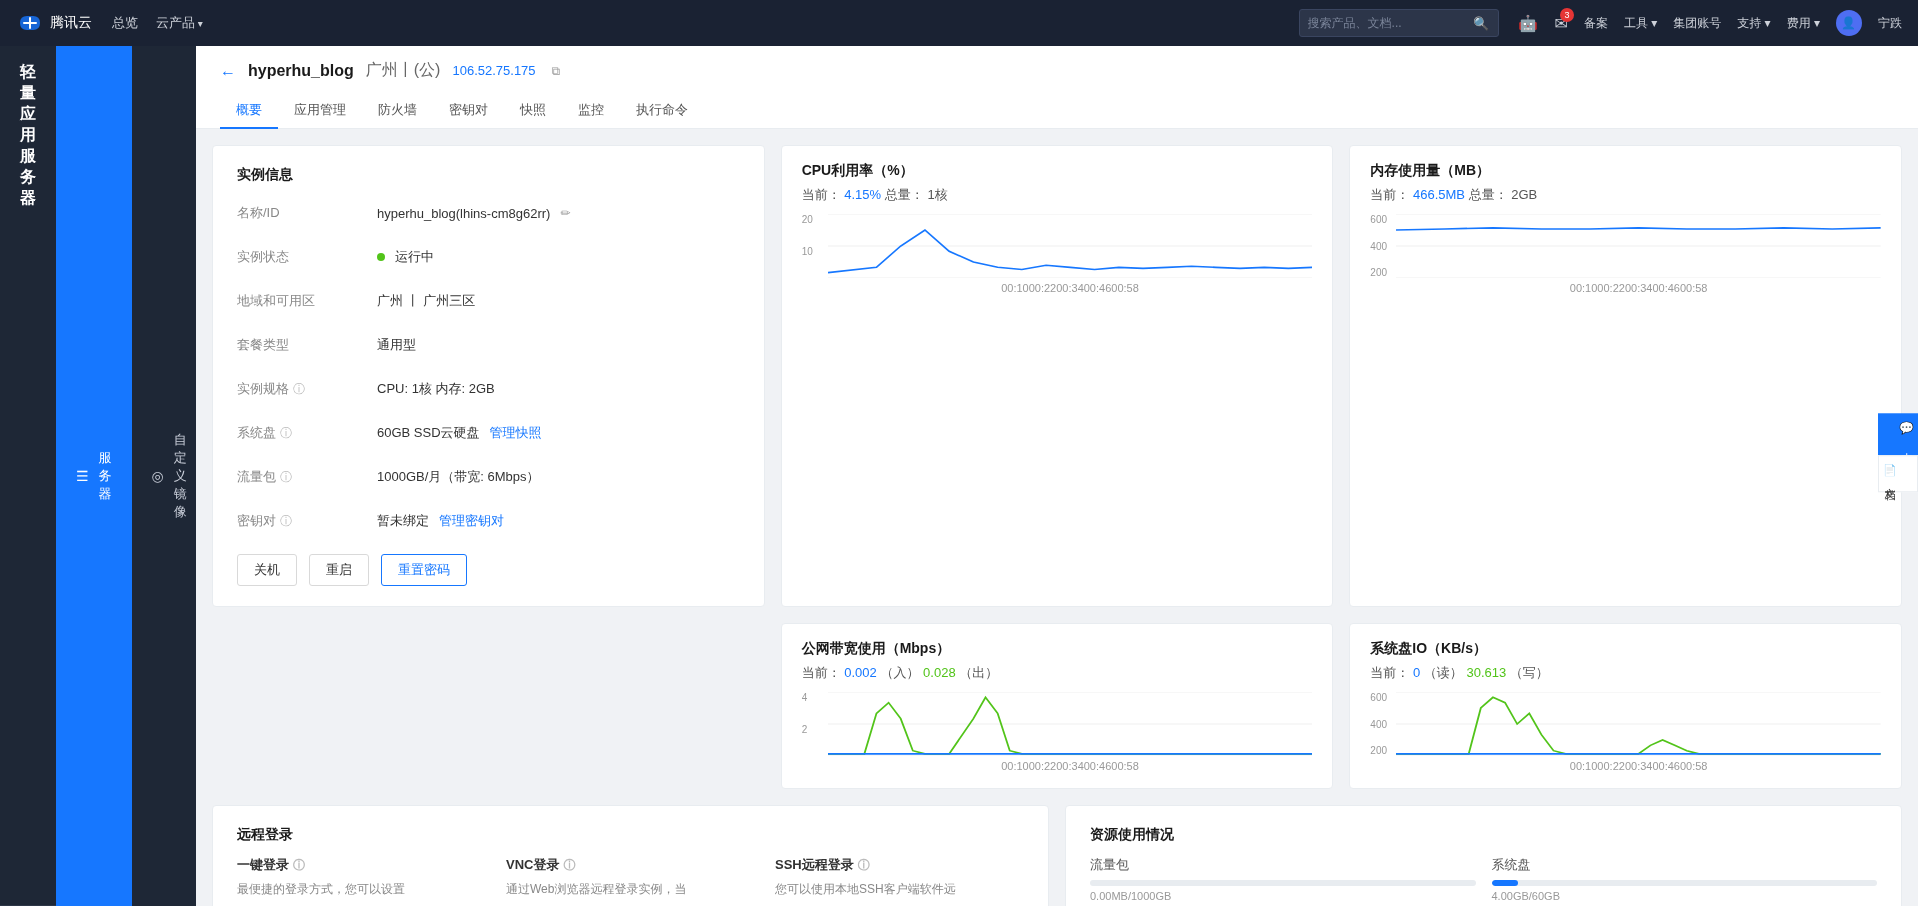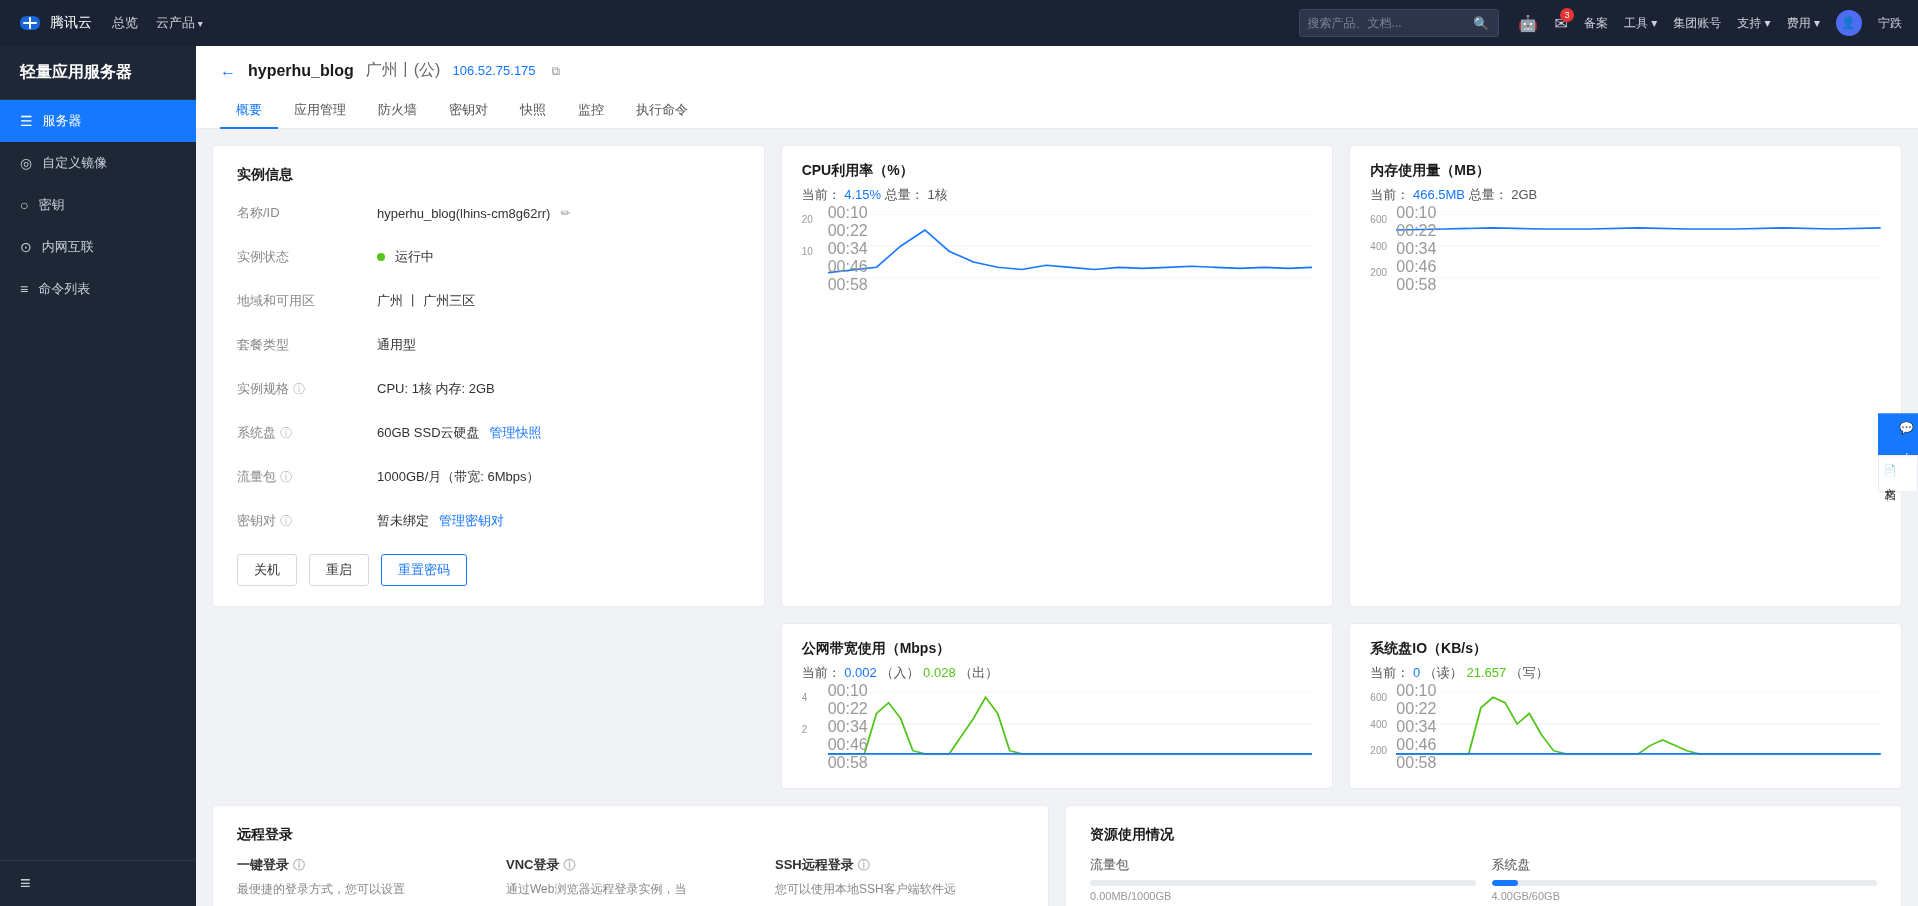--- a/index.html
+++ b/index.html
@@ -64,21 +64,21 @@
     
     .layout { display: flex; flex: 1; overflow: hidden; }
 
     
     .sidebar {
       width: 196px;
       background: #1e2736;
       color: #c8cdd8;
       flex-shrink: 0;
       display: flex;
-      flex-direction: column;
+      flex-direction: row;
       overflow-y: auto;
     }
     .sidebar-title {
       padding: 16px 20px;
       font-size: 16px;
       font-weight: bold;
       color: #fff;
       border-bottom: 1px solid #2d3748;
     }
     .sidebar-item {
@@ -180,21 +180,21 @@
     .chart-area { position: relative; height: 80px; }
     .chart-labels-y {
       position: absolute; left: 0; top: 0; bottom: 16px;
       display: flex; flex-direction: column; justify-content: space-between;
       font-size: 10px; color: #999; width: 22px;
     }
     .chart-inner { position: absolute; left: 26px; right: 0; top: 0; bottom: 16px; }
     .chart-x-labels {
       position: absolute; left: 26px; right: 0; bottom: 0;
       display: flex; justify-content: center;
-      font-size: 16px; color: #999; flex-direction: column;
+      font-size: 11px; color: #999;
     }
 
     
     .remote-login-grid { display: grid; grid-template-columns: 1fr 1fr 1fr; gap: 20px; margin-top: 12px; }
     .remote-method-title { font-size: 13px; font-weight: 600; color: #333; margin-bottom: 6px; display: flex; align-items: center; gap: 4px; }
     .remote-method-desc { font-size: 12px; color: #888; line-height: 1.5; }
 
     
     .resource-grid { display: grid; grid-template-columns: 1fr 1fr; gap: 16px; margin-top: 12px; }
     .resource-item { }
@@ -498,21 +498,21 @@
             </div>
           </div>
         </div>
 
         <div class="metric-card">
           <div class="metric-title">系统盘IO（KB/s）</div>
           <div class="metric-current">
             <span>当前：</span>
             <span class="val">0</span>
             <span>（读）</span>
-            <span class="val-green">21.657</span>
+            <span class="val-green">30.613</span>
             <span>（写）</span>
           </div>
           <div class="chart-area">
             <div class="chart-labels-y">
               <span>600</span>
               <span>400</span>
               <span>200</span>
             </div>
             <div class="chart-inner">
               <svg class="chart-svg" viewBox="0 0 400 60" preserveAspectRatio="none">

